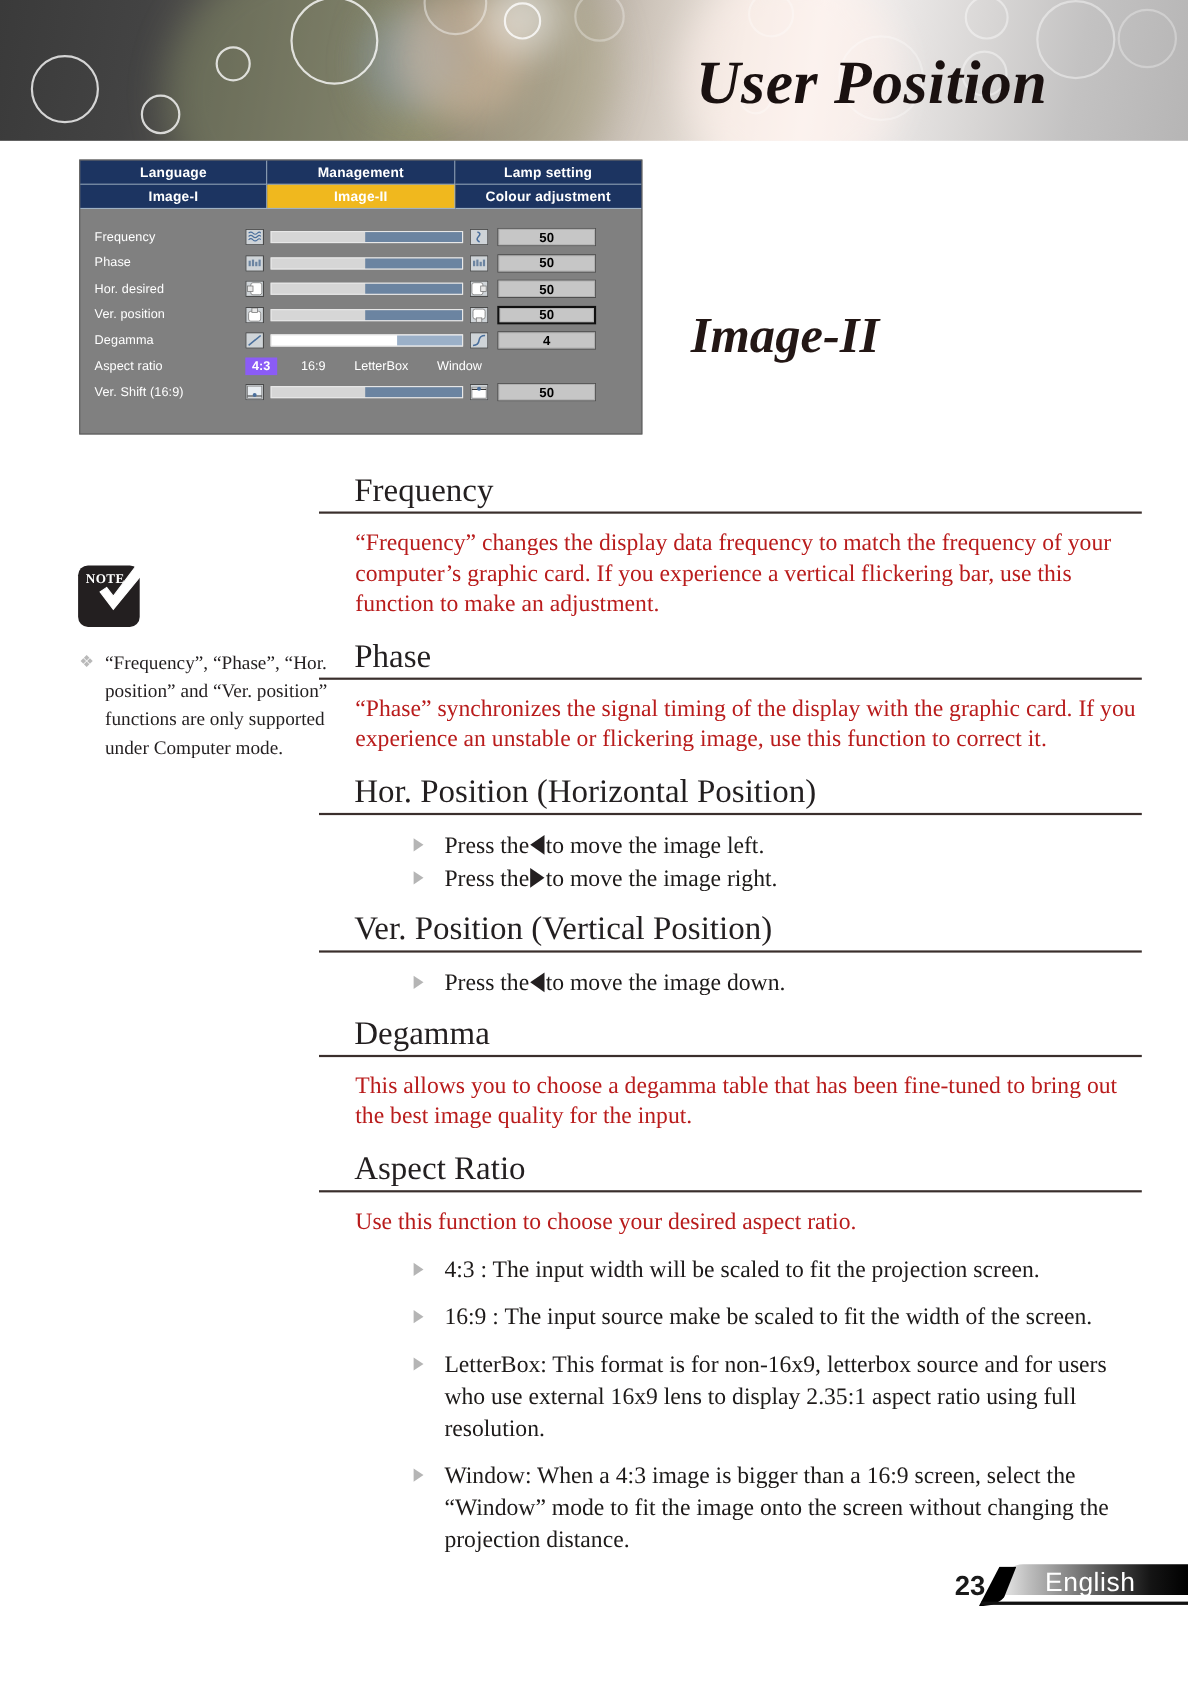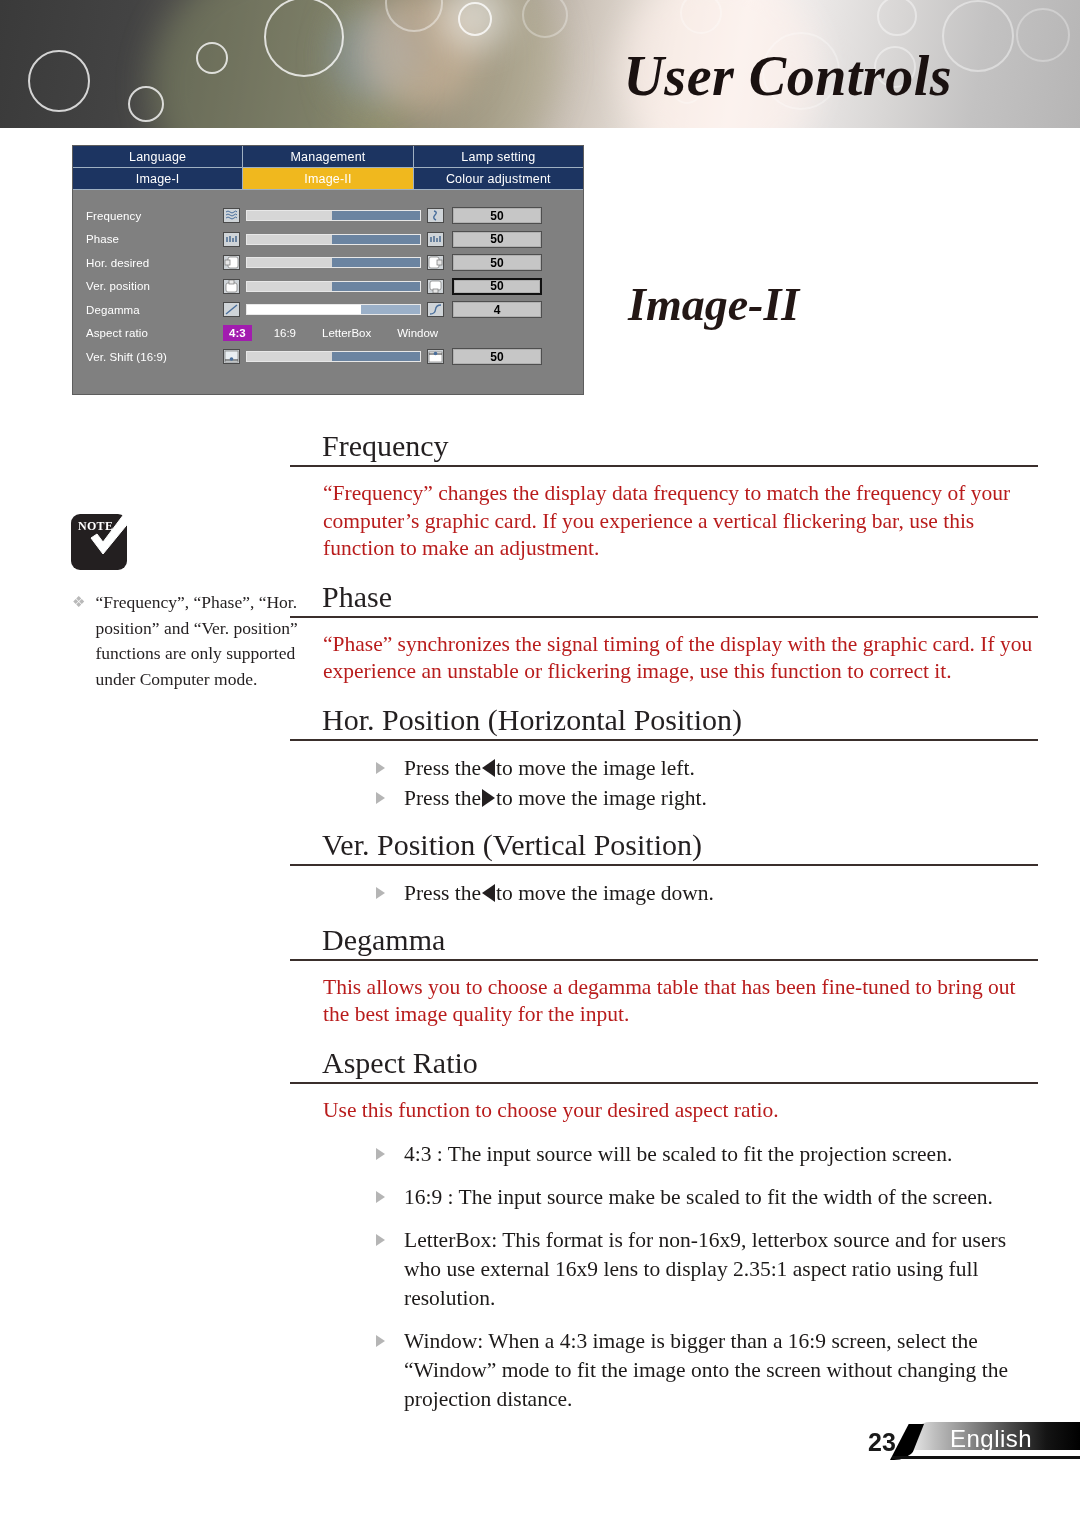--- a/index.html
+++ b/index.html
@@ -63,21 +63,21 @@
   }
   .osd-tabs { display: flex; flex-direction: column; }
   .osd-tabrow { display: flex; }
   .osd-tab {
     flex: 1 1 0;
     height: 22px;
     background: #1c3461;
     color: #ffffff;
     font-family: "Liberation Sans", sans-serif;
     font-size: 12.5px;
-    font-weight: normal;
+    font-weight: bold;
     display: flex;
     align-items: center;
     justify-content: center;
     border-right: 1px solid #9fb0c2;
     border-bottom: 1px solid #9fb0c2;
     letter-spacing: 0.2px;
   }
   .osd-tab:last-child { border-right: none; }
   .osd-tab.active { background: #f0b81e; color: #ffffff; }
 
@@ -146,21 +146,21 @@
   }
   .aspect-opt {
     color: #ffffff;
     font-family: "Liberation Sans", sans-serif;
     font-size: 11.5px;
     padding: 1px 4px;
     margin-right: 18px;
     white-space: nowrap;
   }
   .aspect-opt.selected {
-    background: #a21caf;
+    background: #8b5cf6;
     font-weight: bold;
     padding: 2px 6px;
   }
 
   
   .page-title {
     position: absolute;
     left: 628px; top: 278px;
     font-family: "Liberation Serif", serif;
     font-style: italic;
@@ -346,21 +346,21 @@
   <div class="ring" style="left:458px; top:2px; width:34px; height:34px;"></div>
   <div class="ring dim" style="left:522px; top:-8px; width:46px; height:46px;"></div>
   <div class="ring dim" style="left:680px; top:-8px; width:42px; height:42px;"></div>
   <div class="ring dim" style="left:762px; top:32px; width:78px; height:78px;"></div>
   <div class="ring faint" style="left:874px; top:46px; width:42px; height:42px;"></div>
   <div class="ring faint" style="left:877px; top:-4px; width:40px; height:40px;"></div>
   <div class="ring faint" style="left:942px; top:0px; width:72px; height:72px;"></div>
   <div class="ring dim" style="left:1016px; top:8px; width:54px; height:54px;"></div>
   <div class="ring dim" style="left:672px; top:74px; width:30px; height:30px;"></div>
 
-  <div class="banner-title">User Controls</div>
+  <div class="banner-title">User Position</div>
 </div>
 
 <div class="osd">
 
   <div class="osd-tabs">
     <div class="osd-tabrow">
       <div class="osd-tab">Language</div>
       <div class="osd-tab">Management</div>
       <div class="osd-tab">Lamp setting</div>
     </div>
@@ -561,21 +561,21 @@
 
   <div class="sec-block">
     <h2 class="sec">Degamma</h2>
     <p class="body">This allows you to choose a degamma table that has been fine-tuned to bring out the best image quality for the input.</p>
   </div>
 
   <div class="sec-block">
     <h2 class="sec">Aspect Ratio</h2>
     <p class="body">Use this function to choose your desired aspect ratio.</p>
     <ul class="bul wide">
-      <li><span class="tri"></span><span>4:3 : The input source will be scaled to fit the projection screen.</span></li>
+      <li><span class="tri"></span><span>4:3 : The input width will be scaled to fit the projection screen.</span></li>
       <li><span class="tri"></span><span>16:9 : The input source make be scaled to fit the width of the screen.</span></li>
       <li><span class="tri"></span><span>LetterBox: This format is for non-16x9, letterbox source and for users who use external 16x9 lens to display 2.35:1 aspect ratio using full resolution.</span></li>
       <li><span class="tri"></span><span>Window: When a 4:3 image is bigger than a 16:9 screen, select the “Window” mode to fit the image onto the screen without changing the projection distance.</span></li>
     </ul>
   </div>
 
 </div>
 
 <div class="footer">
   <span class="footer-num">23</span>

